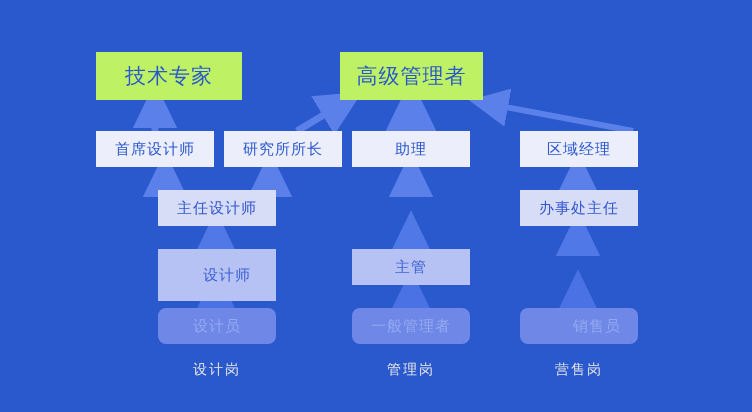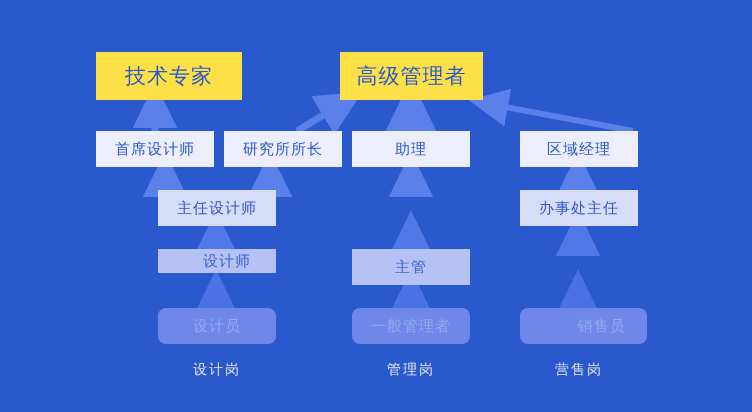--- a/index.html
+++ b/index.html
@@ -31,21 +31,21 @@
     display: flex;
     align-items: center;
     justify-content: center;
     box-sizing: border-box;
     text-align: center;
     letter-spacing: 1px;
     white-space: nowrap;
   }
   
   .tier-top {
-    background: #fde047;
+    background: #bef264;
     color: #2a59ce;
     font-size: 21px;
   }
   .tier-1 {
     background: #edeefb;
     color: #2a59ce;
     font-size: 15px;
   }
   .tier-2 {
     background: #d7dcf7;
@@ -118,21 +118,21 @@
 
   <div class="node tier-1" style="left:96px; top:131px; width:118px; height:36px;">
     <span>首席设计师</span>
   </div>
   <div class="node tier-1" style="left:224px; top:131px; width:118px; height:36px;">
     <span>研究所所长</span>
   </div>
   <div class="node tier-2" style="left:158px; top:190px; width:118px; height:36px;">
     <span>主任设计师</span>
   </div>
-  <div class="node tier-3" style="left:158px; top:249px; width:118px; height:24px;padding-left:20px;">
+  <div class="node tier-3" style="left:158px; top:249px; width:118px; height:52px;padding-left:20px;">
     <span>设计师</span>
   </div>
   <div class="node tier-4" style="left:158px; top:308px; width:118px; height:36px;">
     <span>设计员</span>
   </div>
 
   <div class="node tier-1" style="left:352px; top:131px; width:118px; height:36px;">
     <span>助理</span>
   </div>
   <div class="node tier-3" style="left:352px; top:249px; width:118px; height:36px;">
@@ -141,21 +141,21 @@
   <div class="node tier-4" style="left:352px; top:308px; width:118px; height:36px;">
     <span>一般管理者</span>
   </div>
 
   <div class="node tier-1" style="left:520px; top:131px; width:118px; height:36px;">
     <span>区域经理</span>
   </div>
   <div class="node tier-2" style="left:520px; top:190px; width:118px; height:36px;">
     <span>办事处主任</span>
   </div>
-  <div class="node tier-4" style="left:520px; top:308px; width:127px; height:36px;padding-left:36px;">
+  <div class="node tier-4" style="left:520px; top:308px; width:118px; height:36px;padding-left:36px;">
     <span>销售员</span>
   </div>
 
   <div class="col-label" style="left:158px; top:361px; width:118px;">设计岗</div>
   <div class="col-label" style="left:352px; top:361px; width:118px;">管理岗</div>
   <div class="col-label" style="left:520px; top:361px; width:118px;">营售岗</div>
 
 </div>
 
 </body></html>

